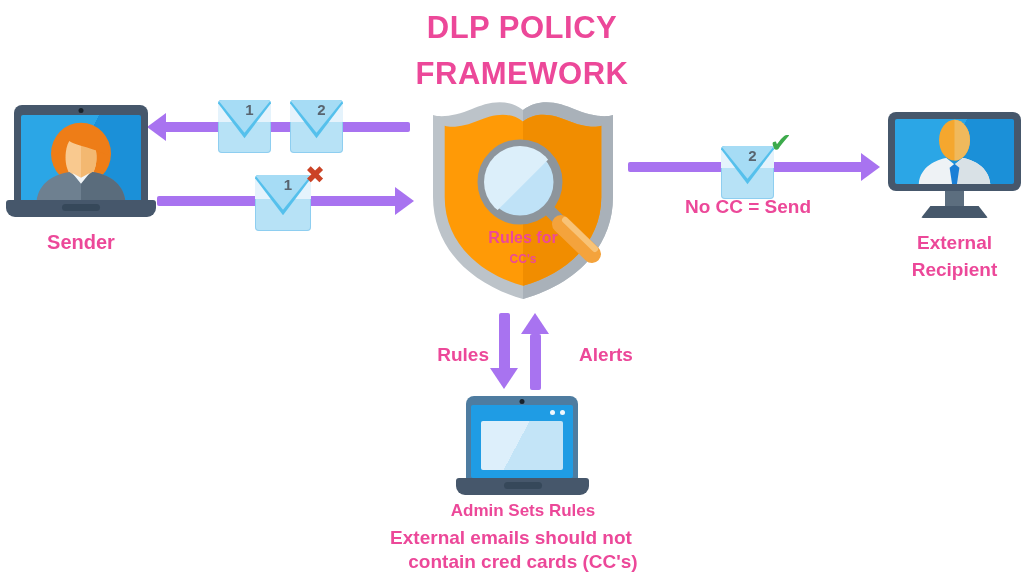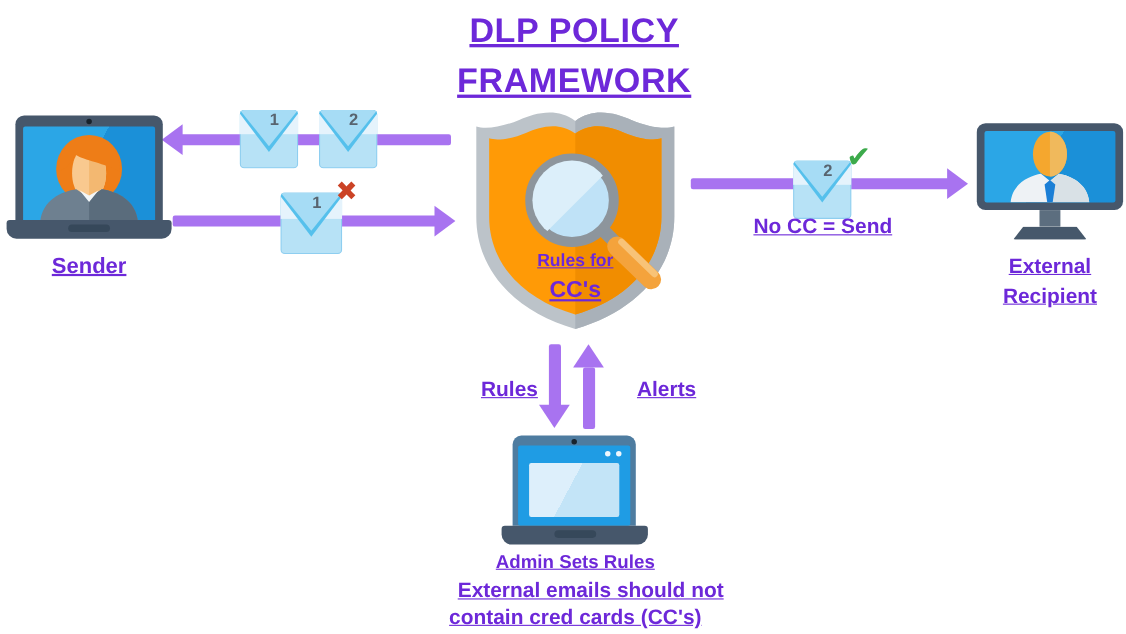--- a/index.html
+++ b/index.html
@@ -1,20 +1,20 @@
 <!DOCTYPE html>
 <html><head>
 <meta charset="utf-8">
 <style>
   * { margin:0; padding:0; box-sizing:border-box; }
   html,body { background:#ffffff; }
   body { font-family:"Liberation Sans","DejaVu Sans",sans-serif; }
   #stage { position:relative; width:1024px; height:576px; background:#ffffff; overflow:hidden; }
 
-  .txt { position:absolute; color:#6d28d9; font-weight:800; text-align:center; white-space:nowrap;text-decoration:underline; }
+  .txt { position:absolute; color:#ec4899; font-weight:800; text-align:center; white-space:nowrap; }
 
   
   .title { left:282px; top:5px; width:480px; font-size:31px; line-height:46px; letter-spacing:.5px; }
 
   
   .abar { position:absolute; background:#a873f0; border-radius:2px; }
   .ahead { position:absolute; width:0; height:0; }
   .ahead.left  { border-top:14px solid transparent; border-bottom:14px solid transparent; border-right:19px solid #a873f0; }
   .ahead.right { border-top:14px solid transparent; border-bottom:14px solid transparent; border-left:19px solid #a873f0; }
   .ahead.down  { border-left:14px solid transparent; border-right:14px solid transparent; border-top:21px solid #a873f0; }
@@ -153,21 +153,21 @@
       <line x1="120" y1="115" x2="137" y2="132" stroke="#8d959c" stroke-width="12" stroke-linecap="round"></line>
       <line x1="133" y1="130" x2="164" y2="160" stroke="#f4a33c" stroke-width="18" stroke-linecap="round"></line>
       <line x1="137" y1="126" x2="167" y2="155" stroke="#f8c377" stroke-width="6" stroke-linecap="round"></line>
       <circle cx="92" cy="88" r="38" fill="#bfe2f7" stroke="#8d959c" stroke-width="9"></circle>
       <g clip-path="url(#lens)">
         <rect x="30" y="40" width="124" height="52" fill="#dcEFfa" transform="rotate(-45 92 88)"></rect>
       </g>
     </g>
   </svg>
   <div class="txt" style="left:453px; top:229px; width:140px; font-size:16px;">Rules for</div>
-  <div class="txt" style="left:453px; top:252px; width:140px; font-size:21px;">CC's</div>
+  <div class="txt" style="left:453px; top:252px; width:140px; font-size:12px;">CC's</div>
 
   <div class="txt" style="left:648px; top:196px; width:200px; font-size:19px;">No CC = Send</div>
   <div class="txt" style="left:379px; top:344px; width:110px; font-size:19px; text-align:right;">Rules</div>
   <div class="txt" style="left:551px; top:344px; width:110px; font-size:19px; text-align:center;">Alerts</div>
 
   <div>
     <div class="bezel" style="left:888px; top:112px; width:133px; height:79px; border-radius:8px;">
       <div class="screen" style="left:7px; top:7px; right:7px; bottom:7px;">
         <svg class="person" viewBox="0 0 120 80" preserveAspectRatio="xMidYMax meet">
           <ellipse cx="60" cy="26" rx="19" ry="25" fill="#f5a72e"></ellipse>
@@ -190,17 +190,17 @@
       <div class="screen" style="left:5px; top:9px; right:5px; bottom:0; background:#1f9ce4;">
         <div class="dot" style="top:5px; right:18px;"></div>
         <div class="dot" style="top:5px; right:8px;"></div>
         <div class="window" style="left:10px; top:16px; right:10px; bottom:8px;"></div>
       </div>
     </div>
     <div class="lapbase" style="left:456px; top:478px; width:133px; height:17px;">
       <div class="notch"></div>
     </div>
     <div class="txt" style="left:432px; top:501px; width:182px; font-size:17px;">Admin Sets Rules</div>
-    <div class="txt" style="left:376px; top:527px; width:322px; font-size:19px; font-weight:700;">External emails should not</div>
+    <div class="txt" style="left:350px; top:527px; width:322px; font-size:19px; font-weight:700;">External emails should not</div>
     <div class="txt" style="left:362px; top:551px; width:322px; font-size:19px; font-weight:700;">contain cred cards (CC's)</div>
   </div>
 
 </div>
 
 </body></html>

